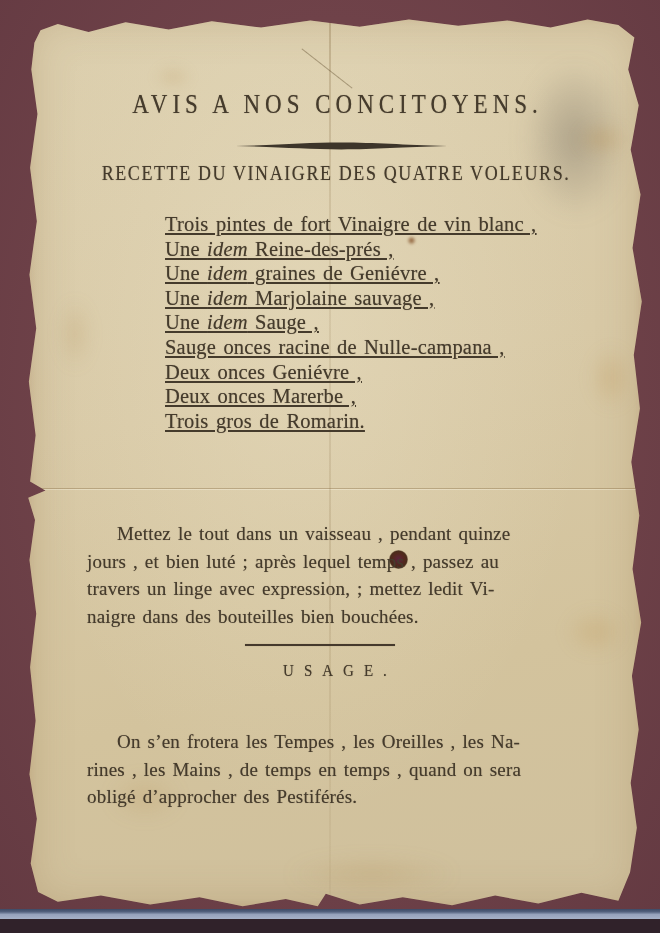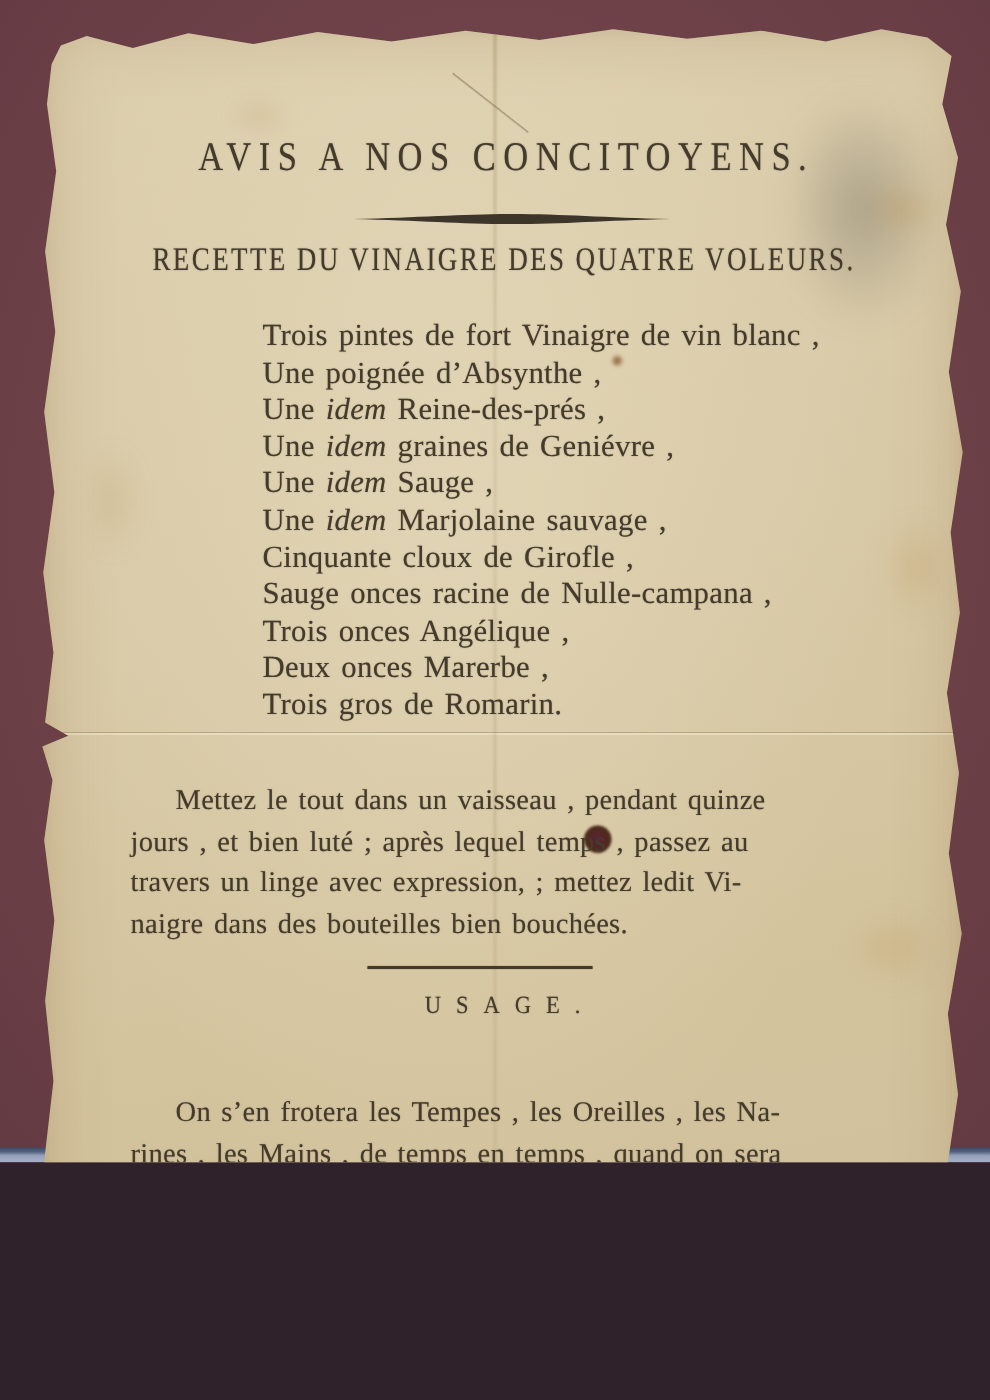--- a/index.html
+++ b/index.html
@@ -1,17 +1,17 @@
 <!DOCTYPE html>
 <html><head>
 <meta charset="utf-8">
 <style>
   html,body{margin:0;padding:0;background:#30222a;}
   .canvas{
-    position:relative;width:660px;height:775px;overflow:hidden;
+    position:relative;width:660px;height:919px;overflow:hidden;
     background:radial-gradient(ellipse at 50% 45%, #77474f 0%, #6f4249 55%, #643a42 100%);
     font-family:"Liberation Serif","DejaVu Serif",serif;
   }
   .scan-strip{
     position:absolute;left:0;right:0;bottom:0;height:10px;
     background:linear-gradient(180deg,#3d4a66 0%,#53617e 28%,#96a2bc 55%,#a6b1c8 100%);
   }
   .paper{
     position:absolute;left:27px;top:16px;width:616px;height:892px;
     background:
@@ -54,22 +54,22 @@
     position:absolute;top:76px;left:0;width:100%;text-align:center;
     font-size:23px;letter-spacing:5px;text-indent:5px;transform:scaleY(1.18);
     white-space:nowrap;
   }
   .rule1{position:absolute;top:124px;left:50%;transform:translateX(-47%);width:212px;height:12px;}
   .recipe-heading{
     position:absolute;top:147px;left:0;width:100%;text-align:center;
     font-size:18px;letter-spacing:1.6px;text-indent:2px;transform:scaleY(1.22);
     white-space:nowrap;
   }
-  .ingredients{position:absolute;top:196px;left:148px;font-size:20.5px;line-height:24.6px;
-    letter-spacing:.2px;word-spacing:2px;}
+  .ingredients{position:absolute;top:196px;left:138px;font-size:20.5px;line-height:24.6px;
+    letter-spacing:.2px;word-spacing:2px;text-decoration:underline;}
   .ingredients .line{white-space:nowrap;}
   .ingredients em{font-style:italic;}
   .para{font-size:19px;line-height:27.6px;letter-spacing:.2px;word-spacing:2px;
     white-space:pre;text-indent:30px;}
   .prep{position:absolute;top:504px;left:60px;}
   .rule2{position:absolute;top:628px;left:218px;width:150px;height:2px;background:#45392c;
     box-shadow:0 0 .8px rgba(69,59,44,.6);}
   .usage-heading{
     position:absolute;top:647px;left:0;width:100%;text-align:center;
     font-size:15px;letter-spacing:10px;text-indent:10px;transform:scaleY(1.1);white-space:nowrap;
@@ -100,28 +100,26 @@
     <div class="page-title ink">AVIS A NOS CONCITOYENS.</div>
 
     <svg class="rule1" viewBox="0 0 212 12" aria-hidden="true">
       <path d="M0,6 C45,5 72,2.6 106,2.6 C140,2.6 167,5 212,6 C167,7 140,9.4 106,9.4 C72,9.4 45,7 0,6 Z" fill="#3d352a"></path>
     </svg>
 
     <div class="recipe-heading ink">RECETTE DU VINAIGRE DES QUATRE VOLEURS.</div>
 
     <div class="ingredients ink">
       <div class="line"><span>Trois pintes de fort Vinaigre de vin blanc ,</span><em></em><span></span></div>
-      <div class="line"><span>Une poignée d’Absynthe ,</span><em></em><span></span></div>
       <div class="line"><span>Une </span><em>idem</em><span> Reine-des-prés ,</span></div>
       <div class="line"><span>Une </span><em>idem</em><span> graines de Geniévre ,</span></div>
+      <div class="line"><span>Une </span><em>idem</em><span> Marjolaine sauvage ,</span></div>
       <div class="line"><span>Une </span><em>idem</em><span> Sauge ,</span></div>
-      <div class="line"><span>Une </span><em>idem</em><span> Marjolaine sauvage ,</span></div>
-      <div class="line"><span>Cinquante cloux de Girofle ,</span><em></em><span></span></div>
       <div class="line"><span>Sauge onces racine de Nulle-campana ,</span><em></em><span></span></div>
-      <div class="line"><span>Trois onces Angélique ,</span><em></em><span></span></div>
+      <div class="line"><span>Deux onces Geniévre ,</span><em></em><span></span></div>
       <div class="line"><span>Deux onces Marerbe ,</span><em></em><span></span></div>
       <div class="line"><span>Trois gros de Romarin.</span><em></em><span></span></div>
     </div>
 
     <div class="para prep ink">Mettez le tout dans un vaisseau , pendant quinze
 jours , et bien luté ; après lequel temps , passez au
 travers un linge avec expression, ; mettez ledit Vi-
 naigre dans des bouteilles bien bouchées.</div>
 
     <div class="rule2"></div>

